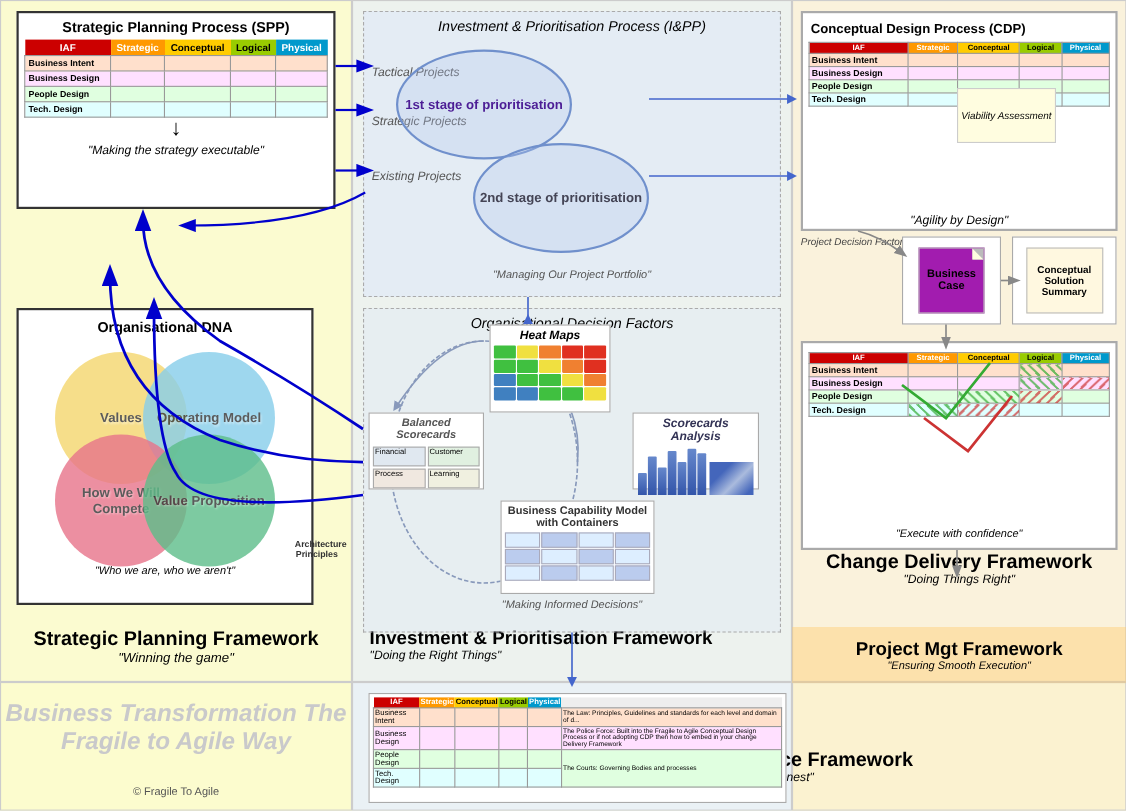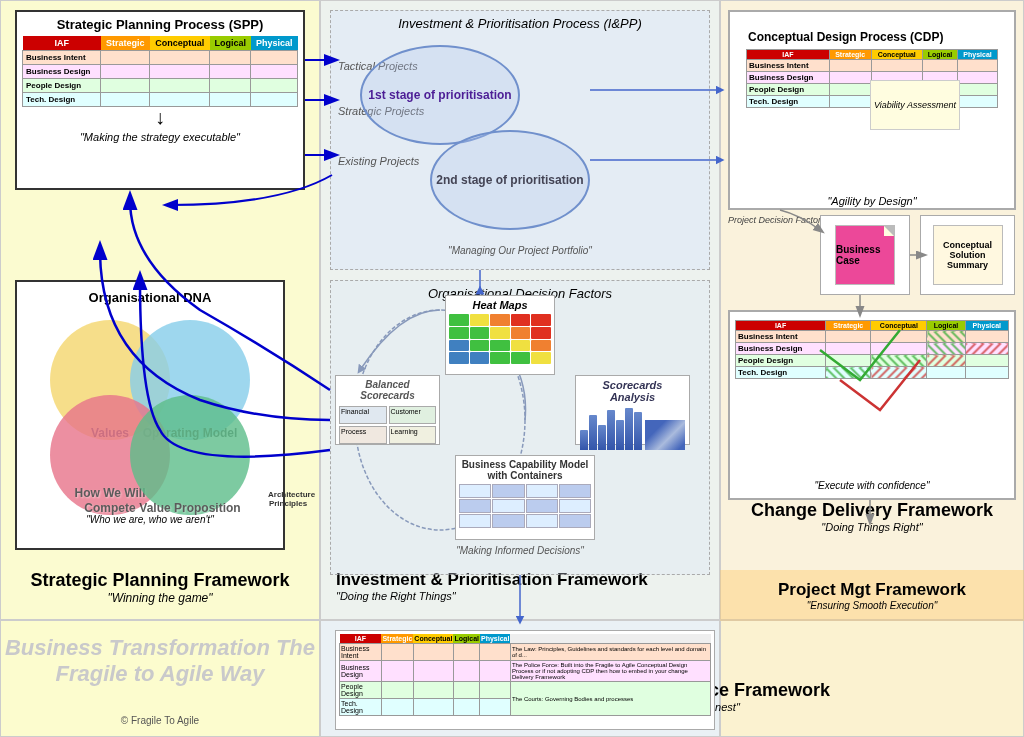--- a/index.html
+++ b/index.html
@@ -131,21 +131,21 @@
       width: 220px;
       height: 200px;
       margin: 0 auto;
     }
     .venn-circle {
       position: absolute;
       width: 120px;
       height: 120px;
       border-radius: 50%;
       display: flex;
-      align-items: flex-end;
+      align-items: center;
       justify-content: center;
       font-weight: bold;
       font-size: 12px;
       text-align: center;
       opacity: 0.8;
     }
     .circle-values {
       background: #f5d76e;
       top: 10px; left: 10px;
     }
@@ -411,21 +411,21 @@
     }
     .bcm-cell-dark { background: #bbccee; }
 
     
     .cdp-box {
       position: absolute;
       left: 728px; top: 10px;
       width: 288px; height: 200px;
       background: white;
       border: 2px solid #aaa;
-      padding: 16px;
+      padding: 5px;
     }
     .cdp-title {
       font-size: 12px;
       font-weight: bold;
       padding: 2px;
     }
 
     
     .va-box {
       position: absolute;
@@ -448,28 +448,28 @@
       width: 90px; height: 80px;
       background: white;
       border: 1px solid #aaa;
       display: flex;
       flex-direction: column;
       align-items: center;
       justify-content: center;
     }
     .business-case-doc {
       width: 60px; height: 60px;
-      background: #ec4899;
+      background: #a21caf;
       border: 1px solid #bbb;
       display: flex;
       align-items: center;
       justify-content: center;
       font-size: 10px;
       font-weight: bold;
-      text-align: left;
+      text-align: center;
       position: relative;
     }
     .business-case-doc::before {
       content: '';
       position: absolute;
       top: 0; right: 0;
       border-left: 10px solid #fffde0;
       border-top: 10px solid #bbb;
       width: 0; height: 0;
     }

